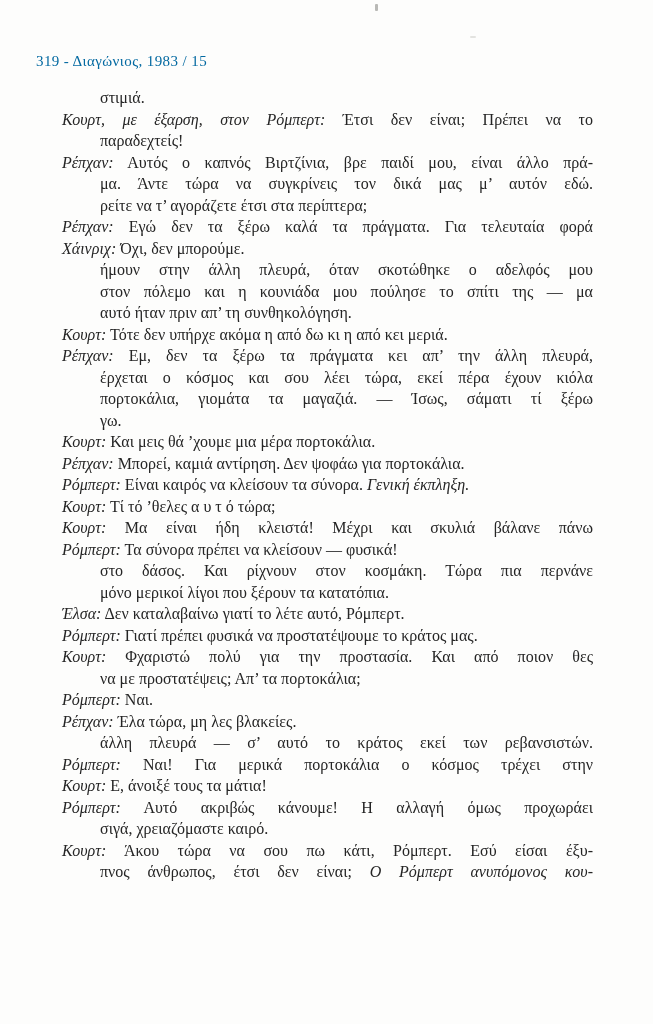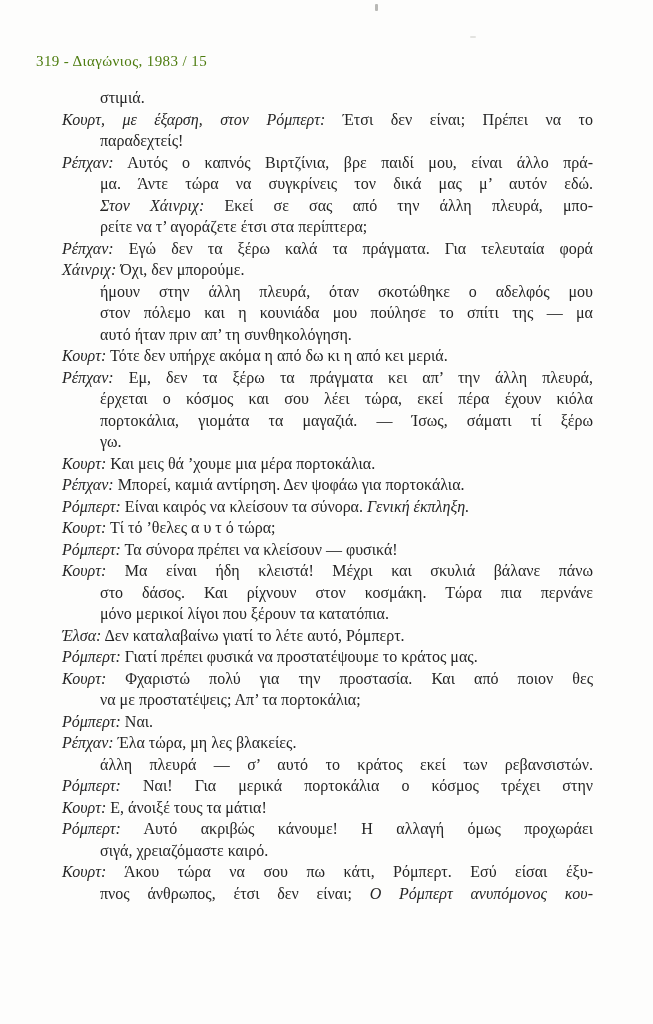--- a/index.html
+++ b/index.html
@@ -15,21 +15,21 @@
     color: #262626;
     font-family: "Liberation Serif", "DejaVu Serif", serif;
     overflow: hidden;
   }
   .page-header {
     position: absolute;
     left: 36px;
     top: 53px;
     font-size: 15px;
     letter-spacing: 0.4px;
-    color: #4d7c0f;
+    color: #0369a1;
   }
   .text-block {
     position: absolute;
     left: 62px;
     top: 87px;
     width: 531px;
   }
   .line {
     font-size: 16px;
     line-height: 21.5px;
@@ -71,38 +71,37 @@
 <div class="page">
   <div class="speck"></div>
   <div class="speck2"></div>
   <div class="page-header">319 - Διαγώνιος, 1983 / 15</div>
   <div class="text-block">
       <div class="line indent"><span class="seg">στιμιά.</span></div>
       <div class="line justify"><span class="seg italic">Κουρτ, με έξαρση, στον Ρόμπερτ:</span><span class="seg"> Έτσι δεν είναι; Πρέπει να το</span></div>
       <div class="line indent"><span class="seg">παραδεχτείς!</span></div>
       <div class="line justify"><span class="seg italic">Ρέπχαν:</span><span class="seg"> Αυτός ο καπνός Βιρτζίνια, βρε παιδί μου, είναι άλλο πρά-</span></div>
       <div class="line indent justify"><span class="seg">μα. Άντε τώρα να συγκρίνεις τον δικά μας μ’ αυτόν εδώ.</span></div>
-      <div class="line indent justify"><span class="seg italic">Στον Χάινριχ:</span><span class="seg"> Εκεί σε σας από την άλλη πλευρά, μπο-</span></div>
       <div class="line indent"><span class="seg">ρείτε να τ’ αγοράζετε έτσι στα περίπτερα;</span></div>
       <div class="line justify"><span class="seg italic">Ρέπχαν:</span><span class="seg"> Εγώ δεν τα ξέρω καλά τα πράγματα. Για τελευταία φορά</span></div>
       <div class="line"><span class="seg italic">Χάινριχ:</span><span class="seg"> Όχι, δεν μπορούμε.</span></div>
       <div class="line indent justify"><span class="seg">ήμουν στην άλλη πλευρά, όταν σκοτώθηκε ο αδελφός μου</span></div>
       <div class="line indent justify"><span class="seg">στον πόλεμο και η κουνιάδα μου πούλησε το σπίτι της — μα</span></div>
       <div class="line indent"><span class="seg">αυτό ήταν πριν απ’ τη συνθηκολόγηση.</span></div>
       <div class="line"><span class="seg italic">Κουρτ:</span><span class="seg"> Τότε δεν υπήρχε ακόμα η από δω κι η από κει μεριά.</span></div>
       <div class="line justify"><span class="seg italic">Ρέπχαν:</span><span class="seg"> Εμ, δεν τα ξέρω τα πράγματα κει απ’ την άλλη πλευρά,</span></div>
       <div class="line indent justify"><span class="seg">έρχεται ο κόσμος και σου λέει τώρα, εκεί πέρα έχουν κιόλα</span></div>
       <div class="line indent justify"><span class="seg">πορτοκάλια, γιομάτα τα μαγαζιά. — Ίσως, σάματι τί ξέρω</span></div>
       <div class="line indent"><span class="seg">γω.</span></div>
       <div class="line"><span class="seg italic">Κουρτ:</span><span class="seg"> Και μεις θά ’χουμε μια μέρα πορτοκάλια.</span></div>
       <div class="line"><span class="seg italic">Ρέπχαν:</span><span class="seg"> Μπορεί, καμιά αντίρηση. Δεν ψοφάω για πορτοκάλια.</span></div>
       <div class="line"><span class="seg italic">Ρόμπερτ:</span><span class="seg"> Είναι καιρός να κλείσουν τα σύνορα. </span><span class="seg italic">Γενική έκπληξη.</span></div>
       <div class="line"><span class="seg italic">Κουρτ:</span><span class="seg"> Τί τό ’θελες α υ τ ό τώρα;</span></div>
+      <div class="line justify"><span class="seg italic">Κουρτ:</span><span class="seg"> Μα είναι ήδη κλειστά! Μέχρι και σκυλιά βάλανε πάνω</span></div>
       <div class="line"><span class="seg italic">Ρόμπερτ:</span><span class="seg"> Τα σύνορα πρέπει να κλείσουν — φυσικά!</span></div>
-      <div class="line justify"><span class="seg italic">Κουρτ:</span><span class="seg"> Μα είναι ήδη κλειστά! Μέχρι και σκυλιά βάλανε πάνω</span></div>
       <div class="line indent justify"><span class="seg">στο δάσος. Και ρίχνουν στον κοσμάκη. Τώρα πια περνάνε</span></div>
       <div class="line indent"><span class="seg">μόνο μερικοί λίγοι που ξέρουν τα κατατόπια.</span></div>
       <div class="line"><span class="seg italic">Έλσα:</span><span class="seg"> Δεν καταλαβαίνω γιατί το λέτε αυτό, Ρόμπερτ.</span></div>
       <div class="line"><span class="seg italic">Ρόμπερτ:</span><span class="seg"> Γιατί πρέπει φυσικά να προστατέψουμε το κράτος μας.</span></div>
       <div class="line justify"><span class="seg italic">Κουρτ:</span><span class="seg"> Φχαριστώ πολύ για την προστασία. Και από ποιον θες</span></div>
       <div class="line indent"><span class="seg">να με προστατέψεις; Απ’ τα πορτοκάλια;</span></div>
       <div class="line"><span class="seg italic">Ρόμπερτ:</span><span class="seg"> Ναι.</span></div>
       <div class="line"><span class="seg italic">Ρέπχαν:</span><span class="seg"> Έλα τώρα, μη λες βλακείες.</span></div>
       <div class="line indent justify"><span class="seg">άλλη πλευρά — σ’ αυτό το κράτος εκεί των ρεβανσιστών.</span></div>
       <div class="line justify"><span class="seg italic">Ρόμπερτ:</span><span class="seg"> Ναι! Για μερικά πορτοκάλια ο κόσμος τρέχει στην</span></div>

